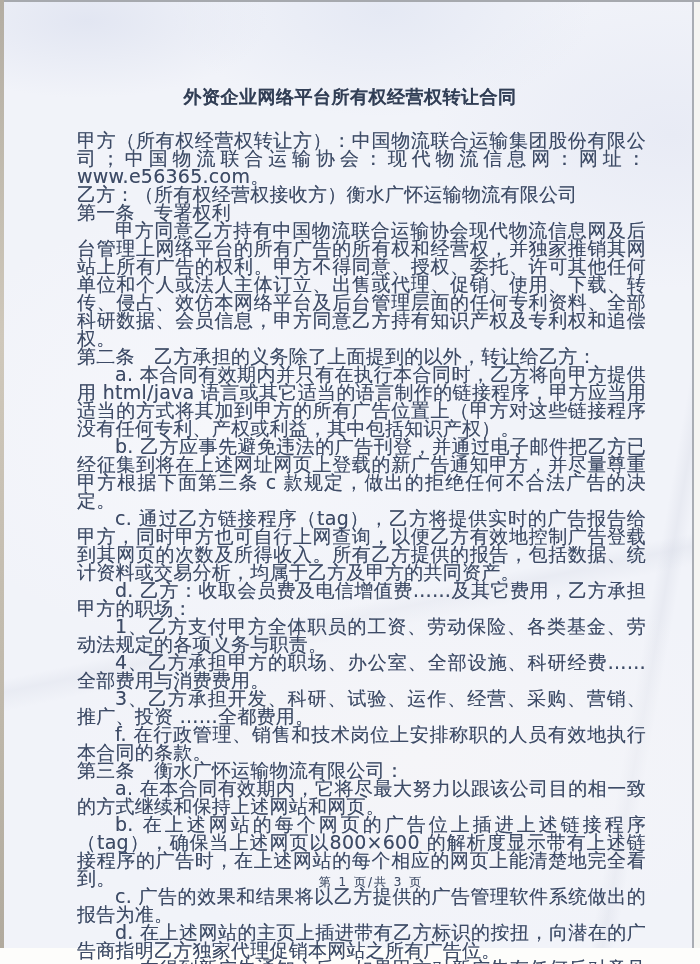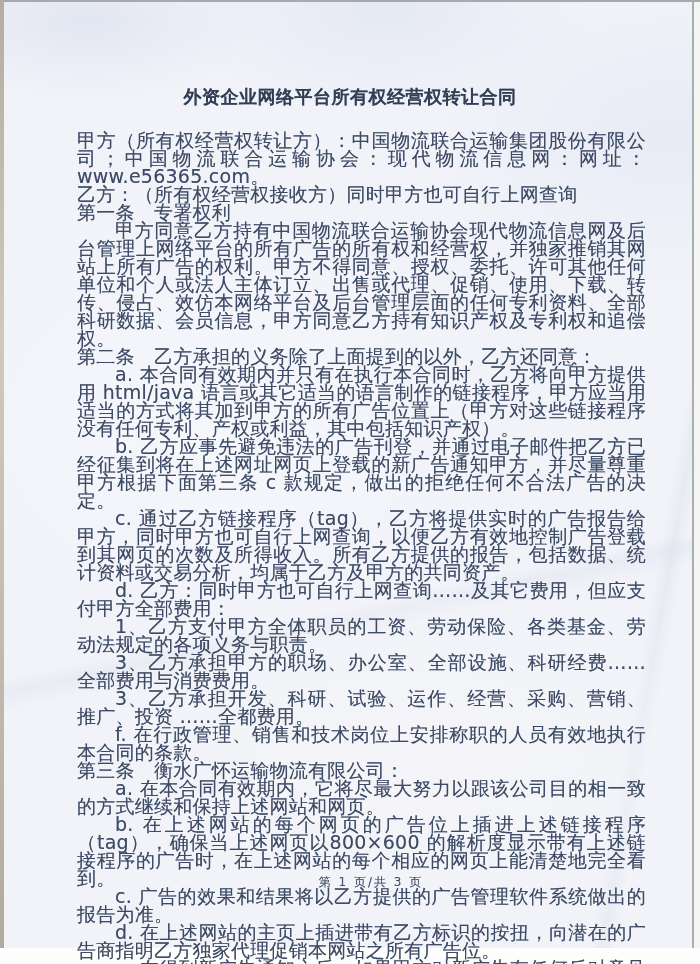--- a/index.html
+++ b/index.html
@@ -73,30 +73,30 @@
   <div class="edge-top"></div>
   <div class="edge-left"></div>
   <div class="edge-right-line"></div>
   <div class="edge-right-white"></div>
   <div class="bottom-strip"></div>
 
   <div class="doc-title">外资企业网络平台所有权经营权转让合同</div>
 
   <div class="body-text">
       <p class="">甲方（所有权经营权转让方）：中国物流联合运输集团股份有限公司；中国物流联合运输协会：现代物流信息网：网址：www.e56365.com。</p>
-      <p class="">乙方：（所有权经营权接收方）同时甲方也可自行上网查询</p>
+      <p class="">乙方：（所有权经营权接收方）衡水广怀运输物流有限公司</p>
       <p class="">第一条　专署权利</p>
       <p class="indent">甲方同意乙方持有中国物流联合运输协会现代物流信息网及后台管理上网络平台的所有广告的所有权和经营权，并独家推销其网站上所有广告的权利。甲方不得同意、授权、委托、许可其他任何单位和个人或法人主体订立、出售或代理、促销、使用、下载、转传、侵占、效仿本网络平台及后台管理层面的任何专利资料、全部科研数据、会员信息，甲方同意乙方持有知识产权及专利权和追偿权。</p>
-      <p class="">第二条　乙方承担的义务除了上面提到的以外，乙方还同意：</p>
+      <p class="">第二条　乙方承担的义务除了上面提到的以外，转让给乙方：</p>
       <p class="indent">a. 本合同有效期内并只有在执行本合同时，乙方将向甲方提供用 html/java 语言或其它适当的语言制作的链接程序，甲方应当用适当的方式将其加到甲方的所有广告位置上（甲方对这些链接程序没有任何专利、产权或利益，其中包括知识产权）。</p>
       <p class="indent">b. 乙方应事先避免违法的广告刊登，并通过电子邮件把乙方已经征集到将在上述网址网页上登载的新广告通知甲方，并尽量尊重甲方根据下面第三条 c 款规定，做出的拒绝任何不合法广告的决定。</p>
       <p class="indent">c. 通过乙方链接程序（tag），乙方将提供实时的广告报告给甲方，同时甲方也可自行上网查询，以便乙方有效地控制广告登载到其网页的次数及所得收入。所有乙方提供的报告，包括数据、统计资料或交易分析，均属于乙方及甲方的共同资产。</p>
-      <p class="indent">d. 乙方：同时甲方也可自行上网查询……及其它费用，但应支付甲方全部费用：</p>
+      <p class="indent">d. 乙方：收取会员费及电信增值费……及其它费用，乙方承担甲方的职场：</p>
       <p class="indent">1、乙方支付甲方全体职员的工资、劳动保险、各类基金、劳动法规定的各项义务与职责。</p>
-      <p class="indent">3、乙方承担甲方的职场、办公室、全部设施、科研经费……全部费用与消费费用。</p>
+      <p class="indent">4、乙方承担甲方的职场、办公室、全部设施、科研经费……全部费用与消费费用。</p>
       <p class="indent">3、乙方承担开发、科研、试验、运作、经营、采购、营销、推广、投资 ……全都费用。</p>
       <p class="indent">f. 在行政管理、销售和技术岗位上安排称职的人员有效地执行本合同的条款。</p>
       <p class="">第三条　衡水广怀运输物流有限公司：</p>
       <p class="indent">a. 在本合同有效期内，它将尽最大努力以跟该公司目的相一致的方式继续和保持上述网站和网页。</p>
       <p class="indent">b. 在上述网站的每个网页的广告位上插进上述链接程序（tag），确保当上述网页以800×600 的解析度显示带有上述链接程序的广告时，在上述网站的每个相应的网页上能清楚地完全看到。</p>
       <p class="indent">c. 广告的效果和结果将以乙方提供的广告管理软件系统做出的报告为准。</p>
       <p class="indent">d. 在上述网站的主页上插进带有乙方标识的按扭，向潜在的广告商指明乙方独家代理促销本网站之所有广告位。</p>
       <p class="indent">e. 在得到新广告通知之后，如果甲方对新广告有任何反对意见的话，必须在接到新广告通知之后的一个工作日之内通知乙方。如果不能及时告知对新广告的反对意见，那么，在</p>
     </div>
 

